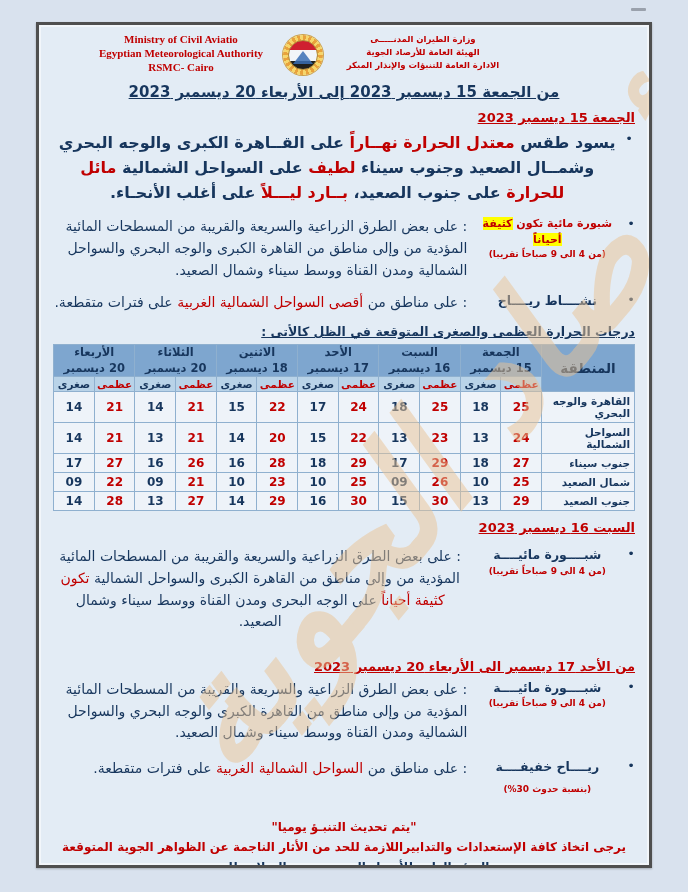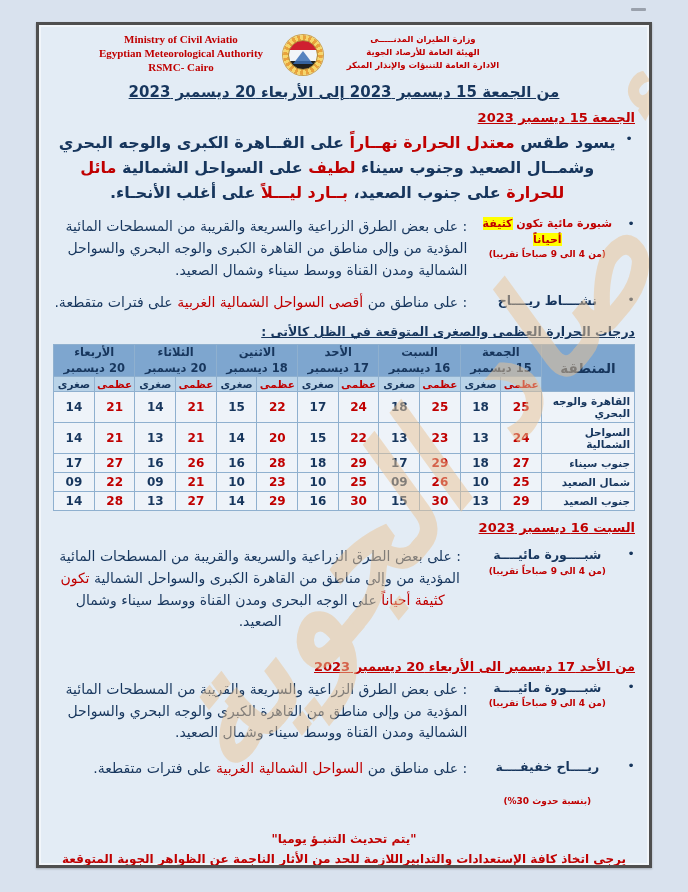--- a/index.html
+++ b/index.html
@@ -297,21 +297,21 @@
       <div class="lbl lbl-blue">شبــــورة مائيــــة</div>
       <div class="bullet-sub">(من 4 الى 9 صباحاً تقريبا)</div>
     </div>
     <div class="bullet-body"><span class="run-b">: على بعض الطرق الزراعية والسريعة والقريبة من المسطحات المائية المؤدية من وإلى مناطق من القاهرة الكبرى والوجه البحري والسواحل الشمالية ومدن القناة ووسط سيناء وشمال الصعيد.</span></div>
   </div>
 
   <div class="bullet-row" style="margin-top:14px;">
     <span class="dot">•</span>
     <div class="bullet-label">
       <div class="lbl lbl-blue">ريــــاح خفيفــــة</div>
-      <div class="bullet-sub" style="margin-top:20px;">(بنسبة حدوث 30%)</div>
+      <div class="bullet-sub" style="margin-top:8px;">(بنسبة حدوث 30%)</div>
     </div>
     <div class="bullet-body"><span class="run-b">: على مناطق من </span><span class="run-r">السواحل الشمالية الغربية </span><span class="run-b">على فترات متقطعة.</span></div>
   </div>
 
   <div class="footer-block">
     <div class="footer-note red">"يتم تحديث التنبـؤ يوميا"</div>
     <div class="footer-note red">يرجى اتخاذ كافة الإستعدادات والتدابيراللازمة للحد من الأثار الناجمة عن الظواهر الجوية المتوقعة</div>
     <div class="footer-note blue">الهيئة العامة للأرصاد الجوية تتمنى السلامة للجميع</div>
   </div>
 

